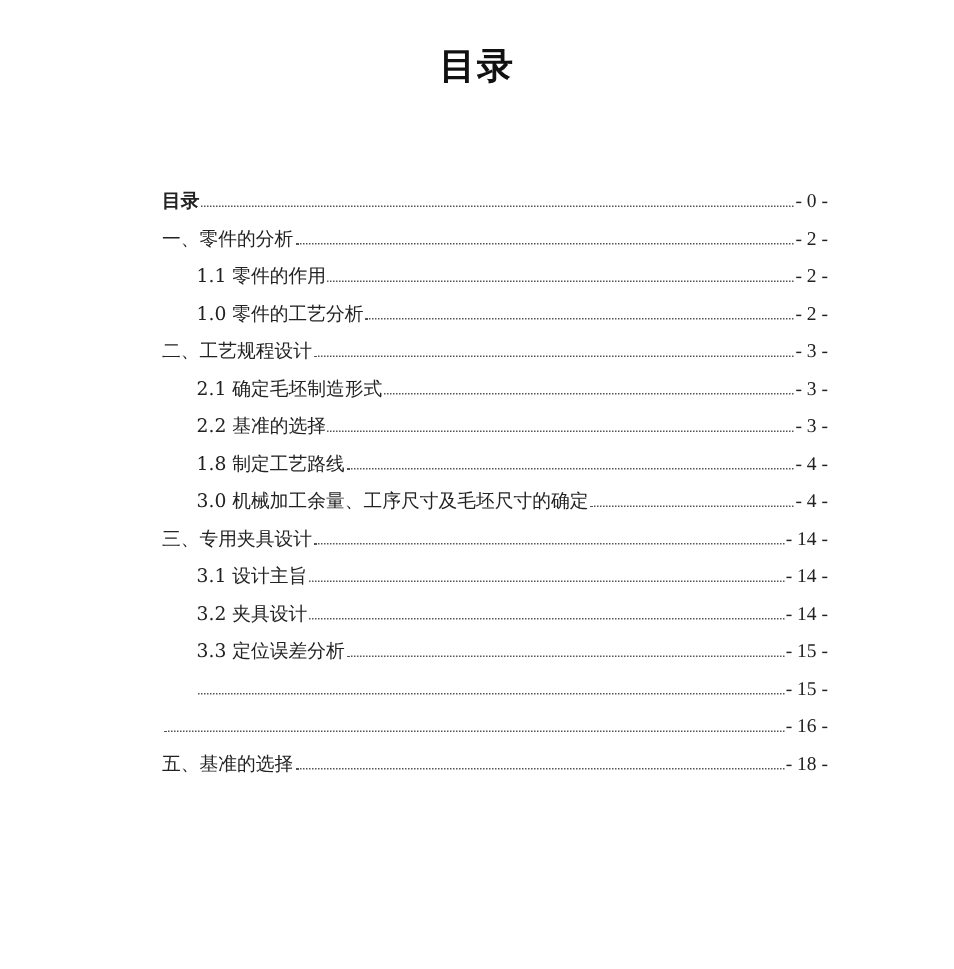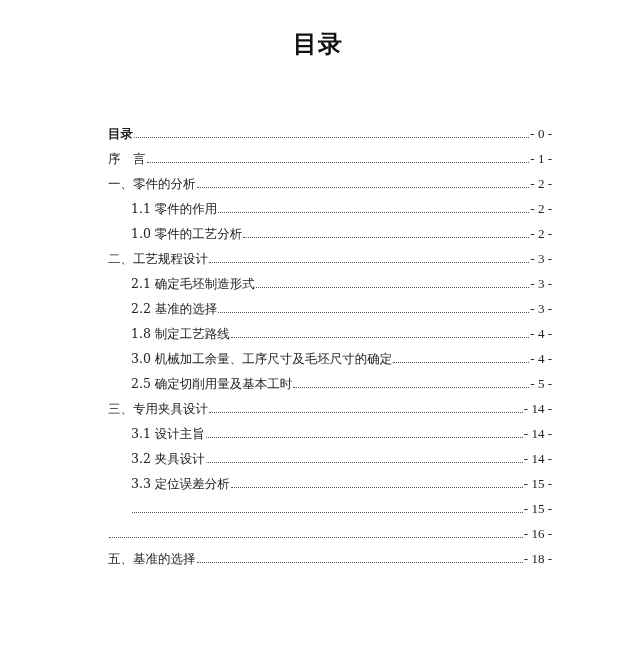--- a/index.html
+++ b/index.html
@@ -19,25 +19,20 @@
 </head>
 <body>
 
 <div class="title">目录</div>
 
 <div class="toc">
   <div class="row">
       <span class="label bold">目录</span>
       <span class="leader"></span>
       <span class="page">- 0 -</span>
-    </div>
-  <div class="row">
-      <span class="label">序　言</span>
-      <span class="leader"></span>
-      <span class="page">- 1 -</span>
     </div>
   <div class="row">
       <span class="label">一、零件的分析</span>
       <span class="leader"></span>
       <span class="page">- 2 -</span>
     </div>
   <div class="row sub">
       <span class="label">1.1  零件的作用</span>
       <span class="leader"></span>
       <span class="page">- 2 -</span>
@@ -65,25 +60,20 @@
   <div class="row sub">
       <span class="label">1.8  制定工艺路线</span>
       <span class="leader"></span>
       <span class="page">- 4 -</span>
     </div>
   <div class="row sub">
       <span class="label">3.0 机械加工余量、工序尺寸及毛坯尺寸的确定</span>
       <span class="leader"></span>
       <span class="page">- 4 -</span>
     </div>
-  <div class="row sub">
-      <span class="label">2.5 确定切削用量及基本工时</span>
-      <span class="leader"></span>
-      <span class="page">- 5 -</span>
-    </div>
   <div class="row">
       <span class="label">三、专用夹具设计</span>
       <span class="leader"></span>
       <span class="page">- 14 -</span>
     </div>
   <div class="row sub">
       <span class="label">3.1 设计主旨</span>
       <span class="leader"></span>
       <span class="page">- 14 -</span>
     </div>

